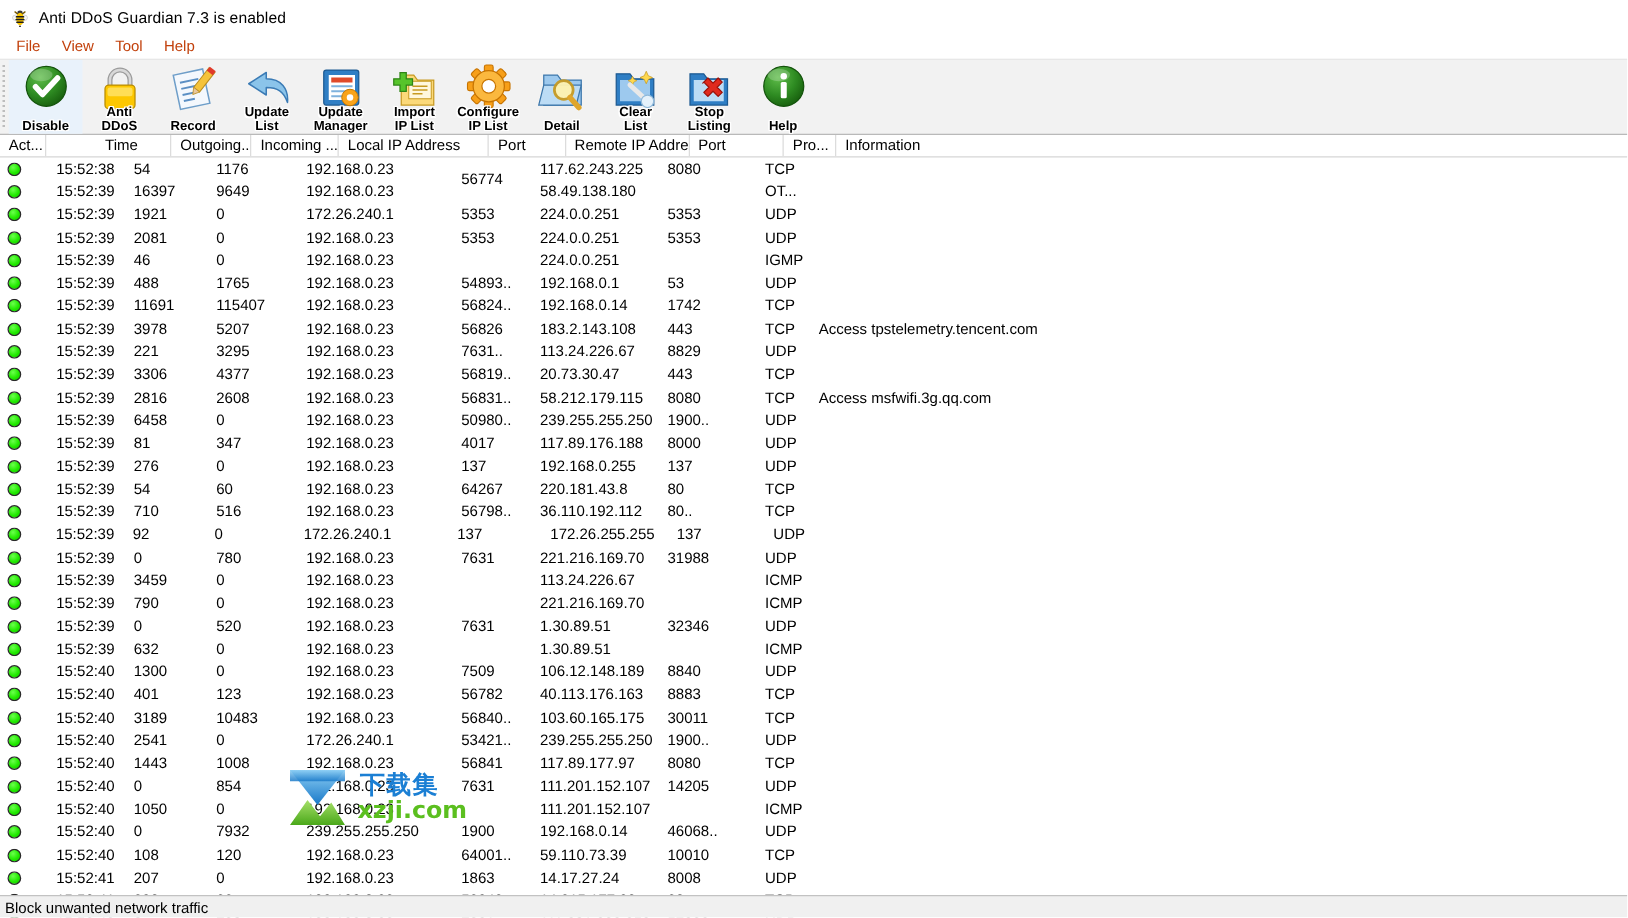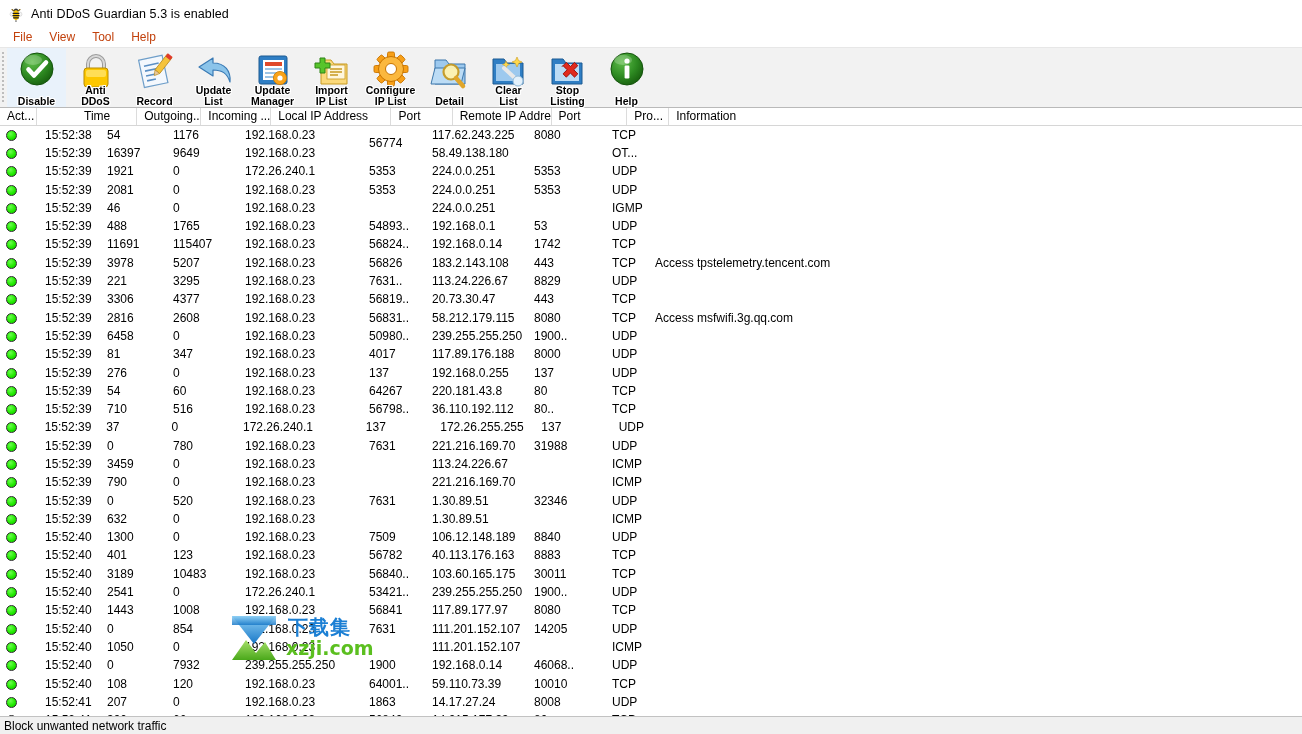--- a/index.html
+++ b/index.html
@@ -224,21 +224,21 @@
       <svg width="16" height="16" viewBox="0 0 16 16">
         <path d="M4 3.5 L6.5 5.5 M12 3.5 L9.5 5.5" stroke="#7a5b00" stroke-width="1.1" fill="none" stroke-linecap="round"></path>
         <ellipse cx="8" cy="4.3" rx="2.1" ry="1.9" fill="#3a3a3a"></ellipse>
         <ellipse cx="4.6" cy="8.2" rx="2.6" ry="2.2" fill="#f7f7f7" stroke="#b9b9b9" stroke-width="0.5" opacity="0.9"></ellipse>
         <ellipse cx="11.4" cy="8.2" rx="2.6" ry="2.2" fill="#f7f7f7" stroke="#b9b9b9" stroke-width="0.5" opacity="0.9"></ellipse>
         <ellipse cx="8" cy="9.2" rx="3" ry="5" fill="#fdc800"></ellipse>
         <path d="M5.2 7.4 h5.6 M5.0 9.6 h6.0 M5.6 11.8 h4.8" stroke="#1c1c1c" stroke-width="1.35" stroke-linecap="round"></path>
         <path d="M8 13.9 l-0.9 1.6 h1.8 z" fill="#1c1c1c"></path>
       </svg>
     </span>
-    <span class="title-text">Anti DDoS Guardian 5.3 is enabled</span>
+    <span class="title-text">Anti DDoS Guardian 7.3 is enabled</span>
   </div>
 
   <div class="menubar">
     <div class="menu-item">File</div>
     <div class="menu-item">View</div>
     <div class="menu-item">Tool</div>
     <div class="menu-item">Help</div>
   </div>
 
   <div class="toolbar">
@@ -651,21 +651,21 @@
           <div class="gcell" style="width: 102px;">36.110.192.112</div>
           <div class="gcell" style="width: 78px;">80..</div>
           <div class="gcell" style="width: 43px;">TCP</div>
           <div class="gcell" style="width: 654px;"></div>
         </div>
         <div class="grow">
           <div class="gcell act" style="width: 38px;">
             <span class="dot"></span>
           </div>
           <div class="gcell" style="width: 62px;">15:52:39</div>
-          <div class="gcell" style="width: 66px;">37</div>
+          <div class="gcell" style="width: 66px;">92</div>
           <div class="gcell" style="width: 72px;">0</div>
           <div class="gcell" style="width: 124px;">172.26.240.1</div>
           <div class="gcell" style="width: 63px;">137</div>
           <div class="gcell" style="width: 102px; margin-left: 12px;">172.26.255.255</div>
           <div class="gcell" style="width: 78px;">137</div>
           <div class="gcell" style="width: 43px;">UDP</div>
           <div class="gcell" style="width: 654px;"></div>
         </div>
         <div class="grow">
           <div class="gcell act" style="width: 38px;">

